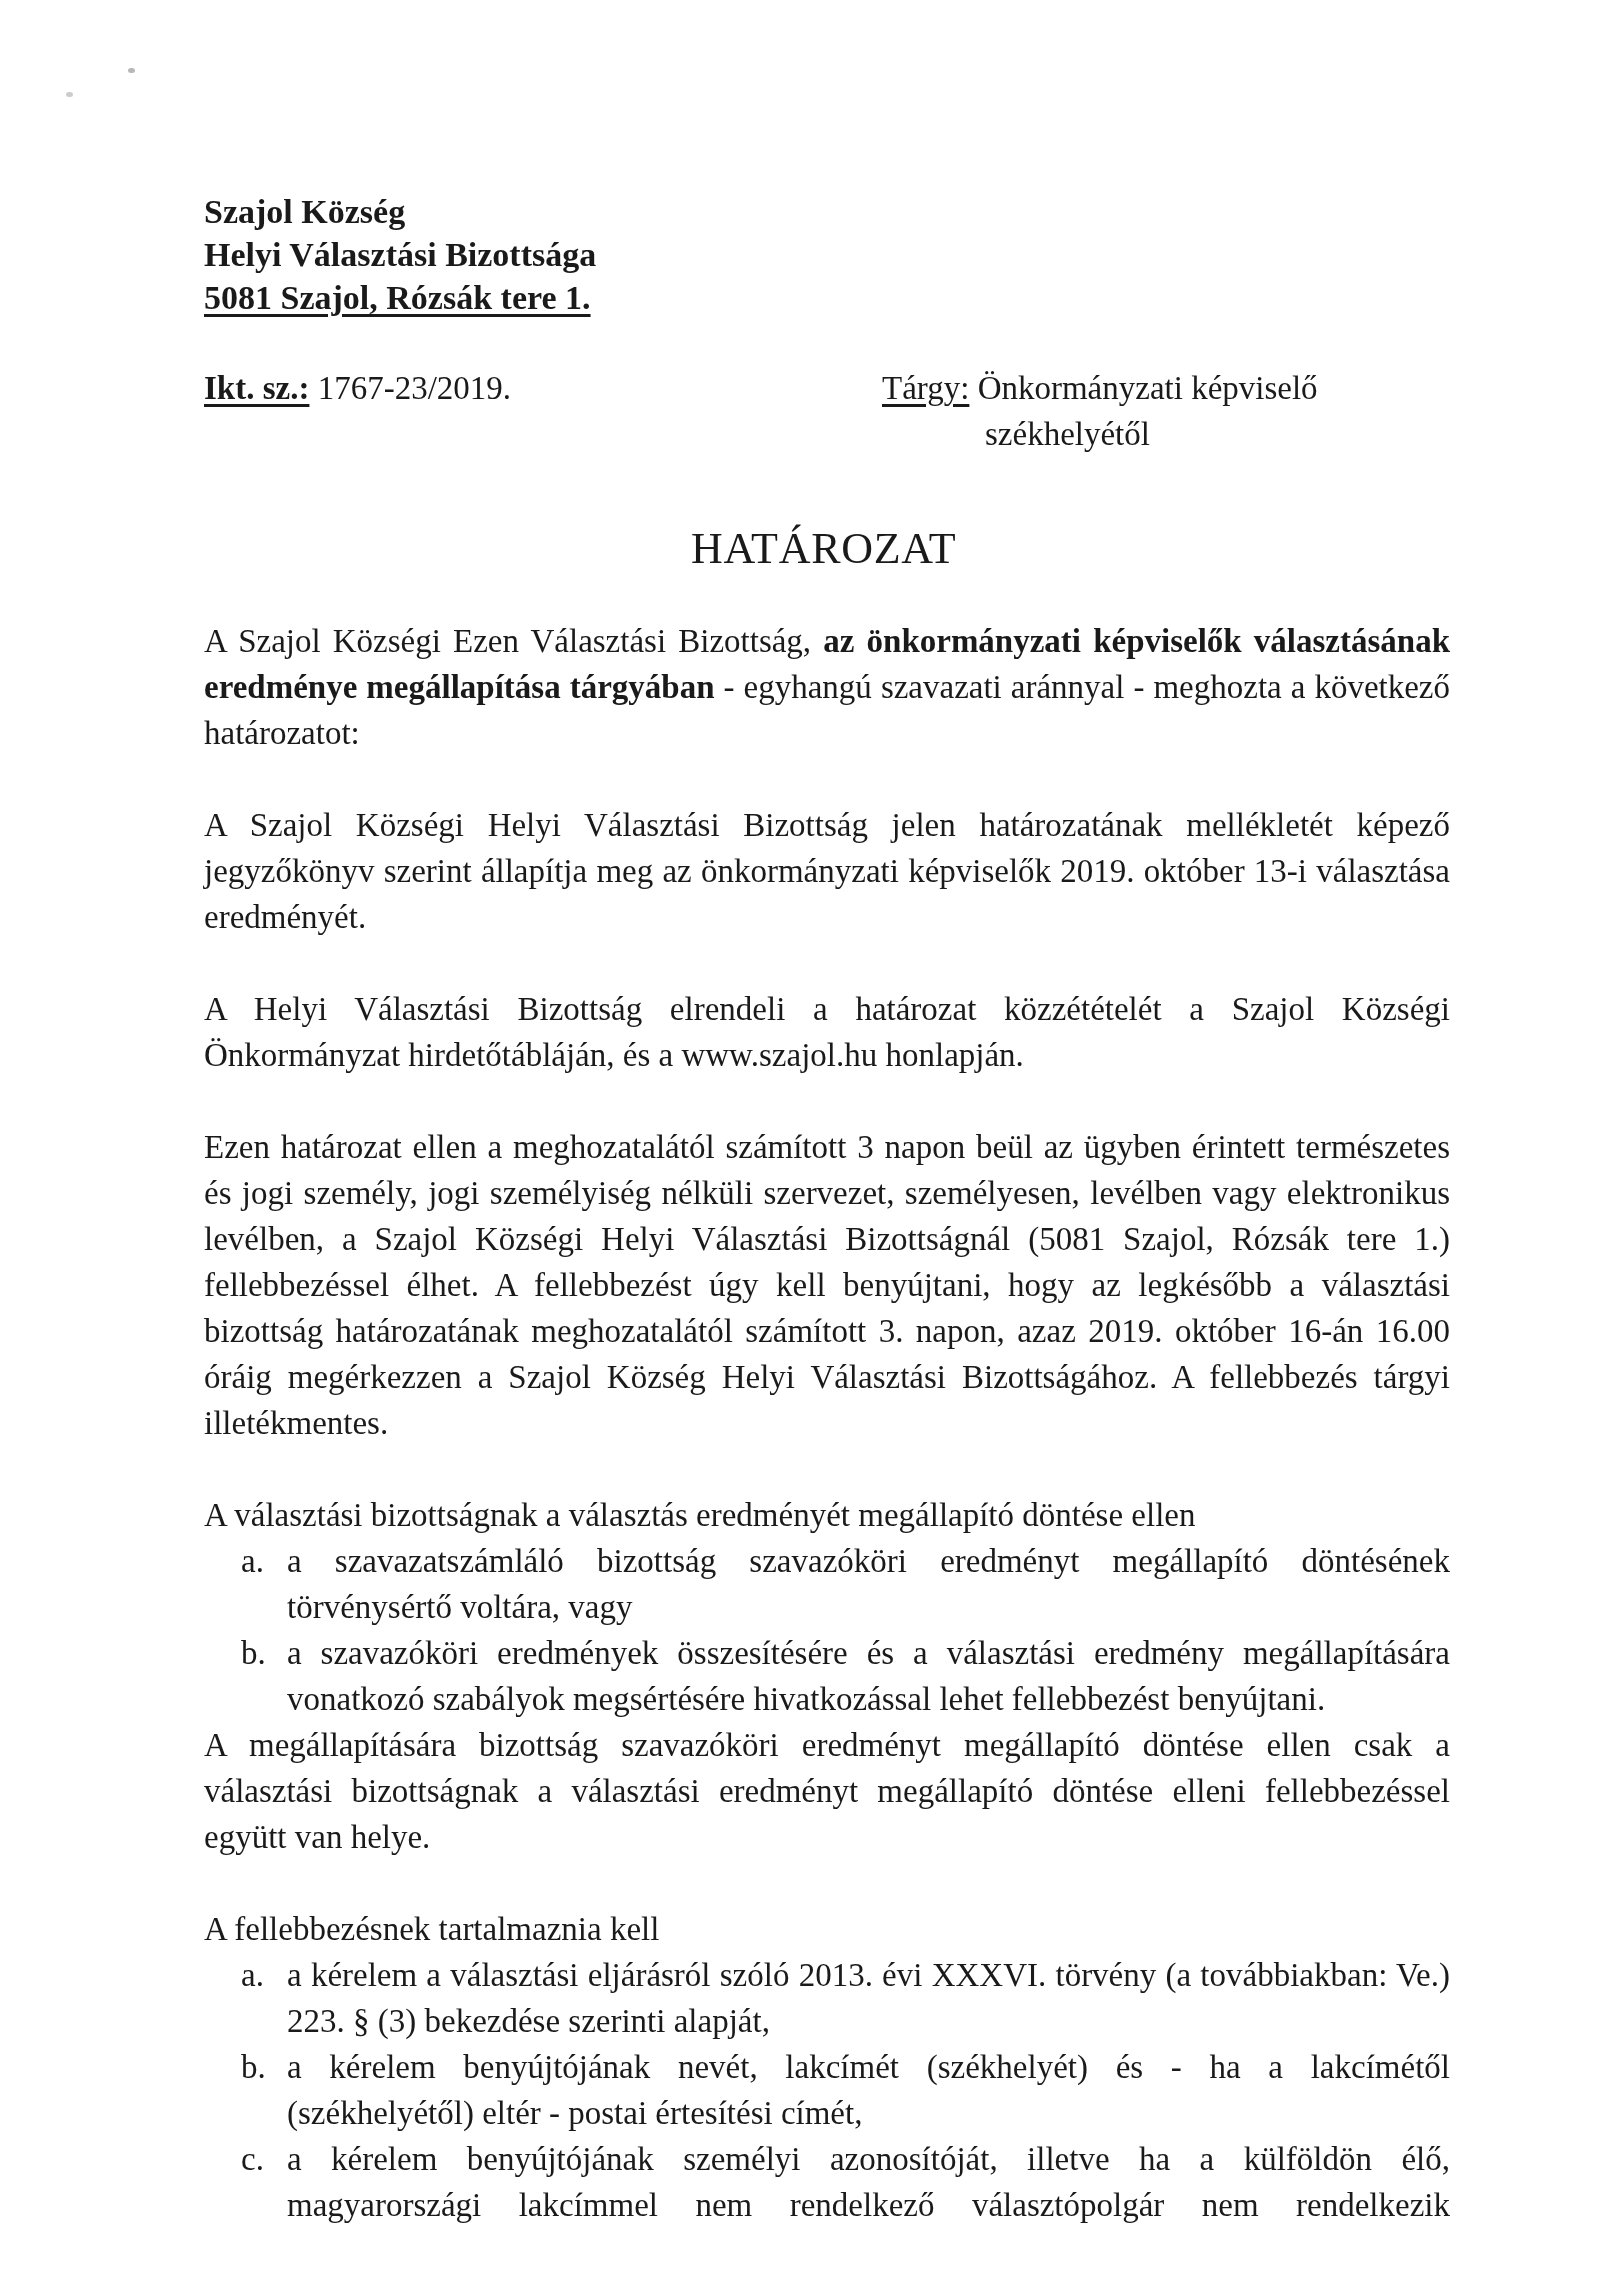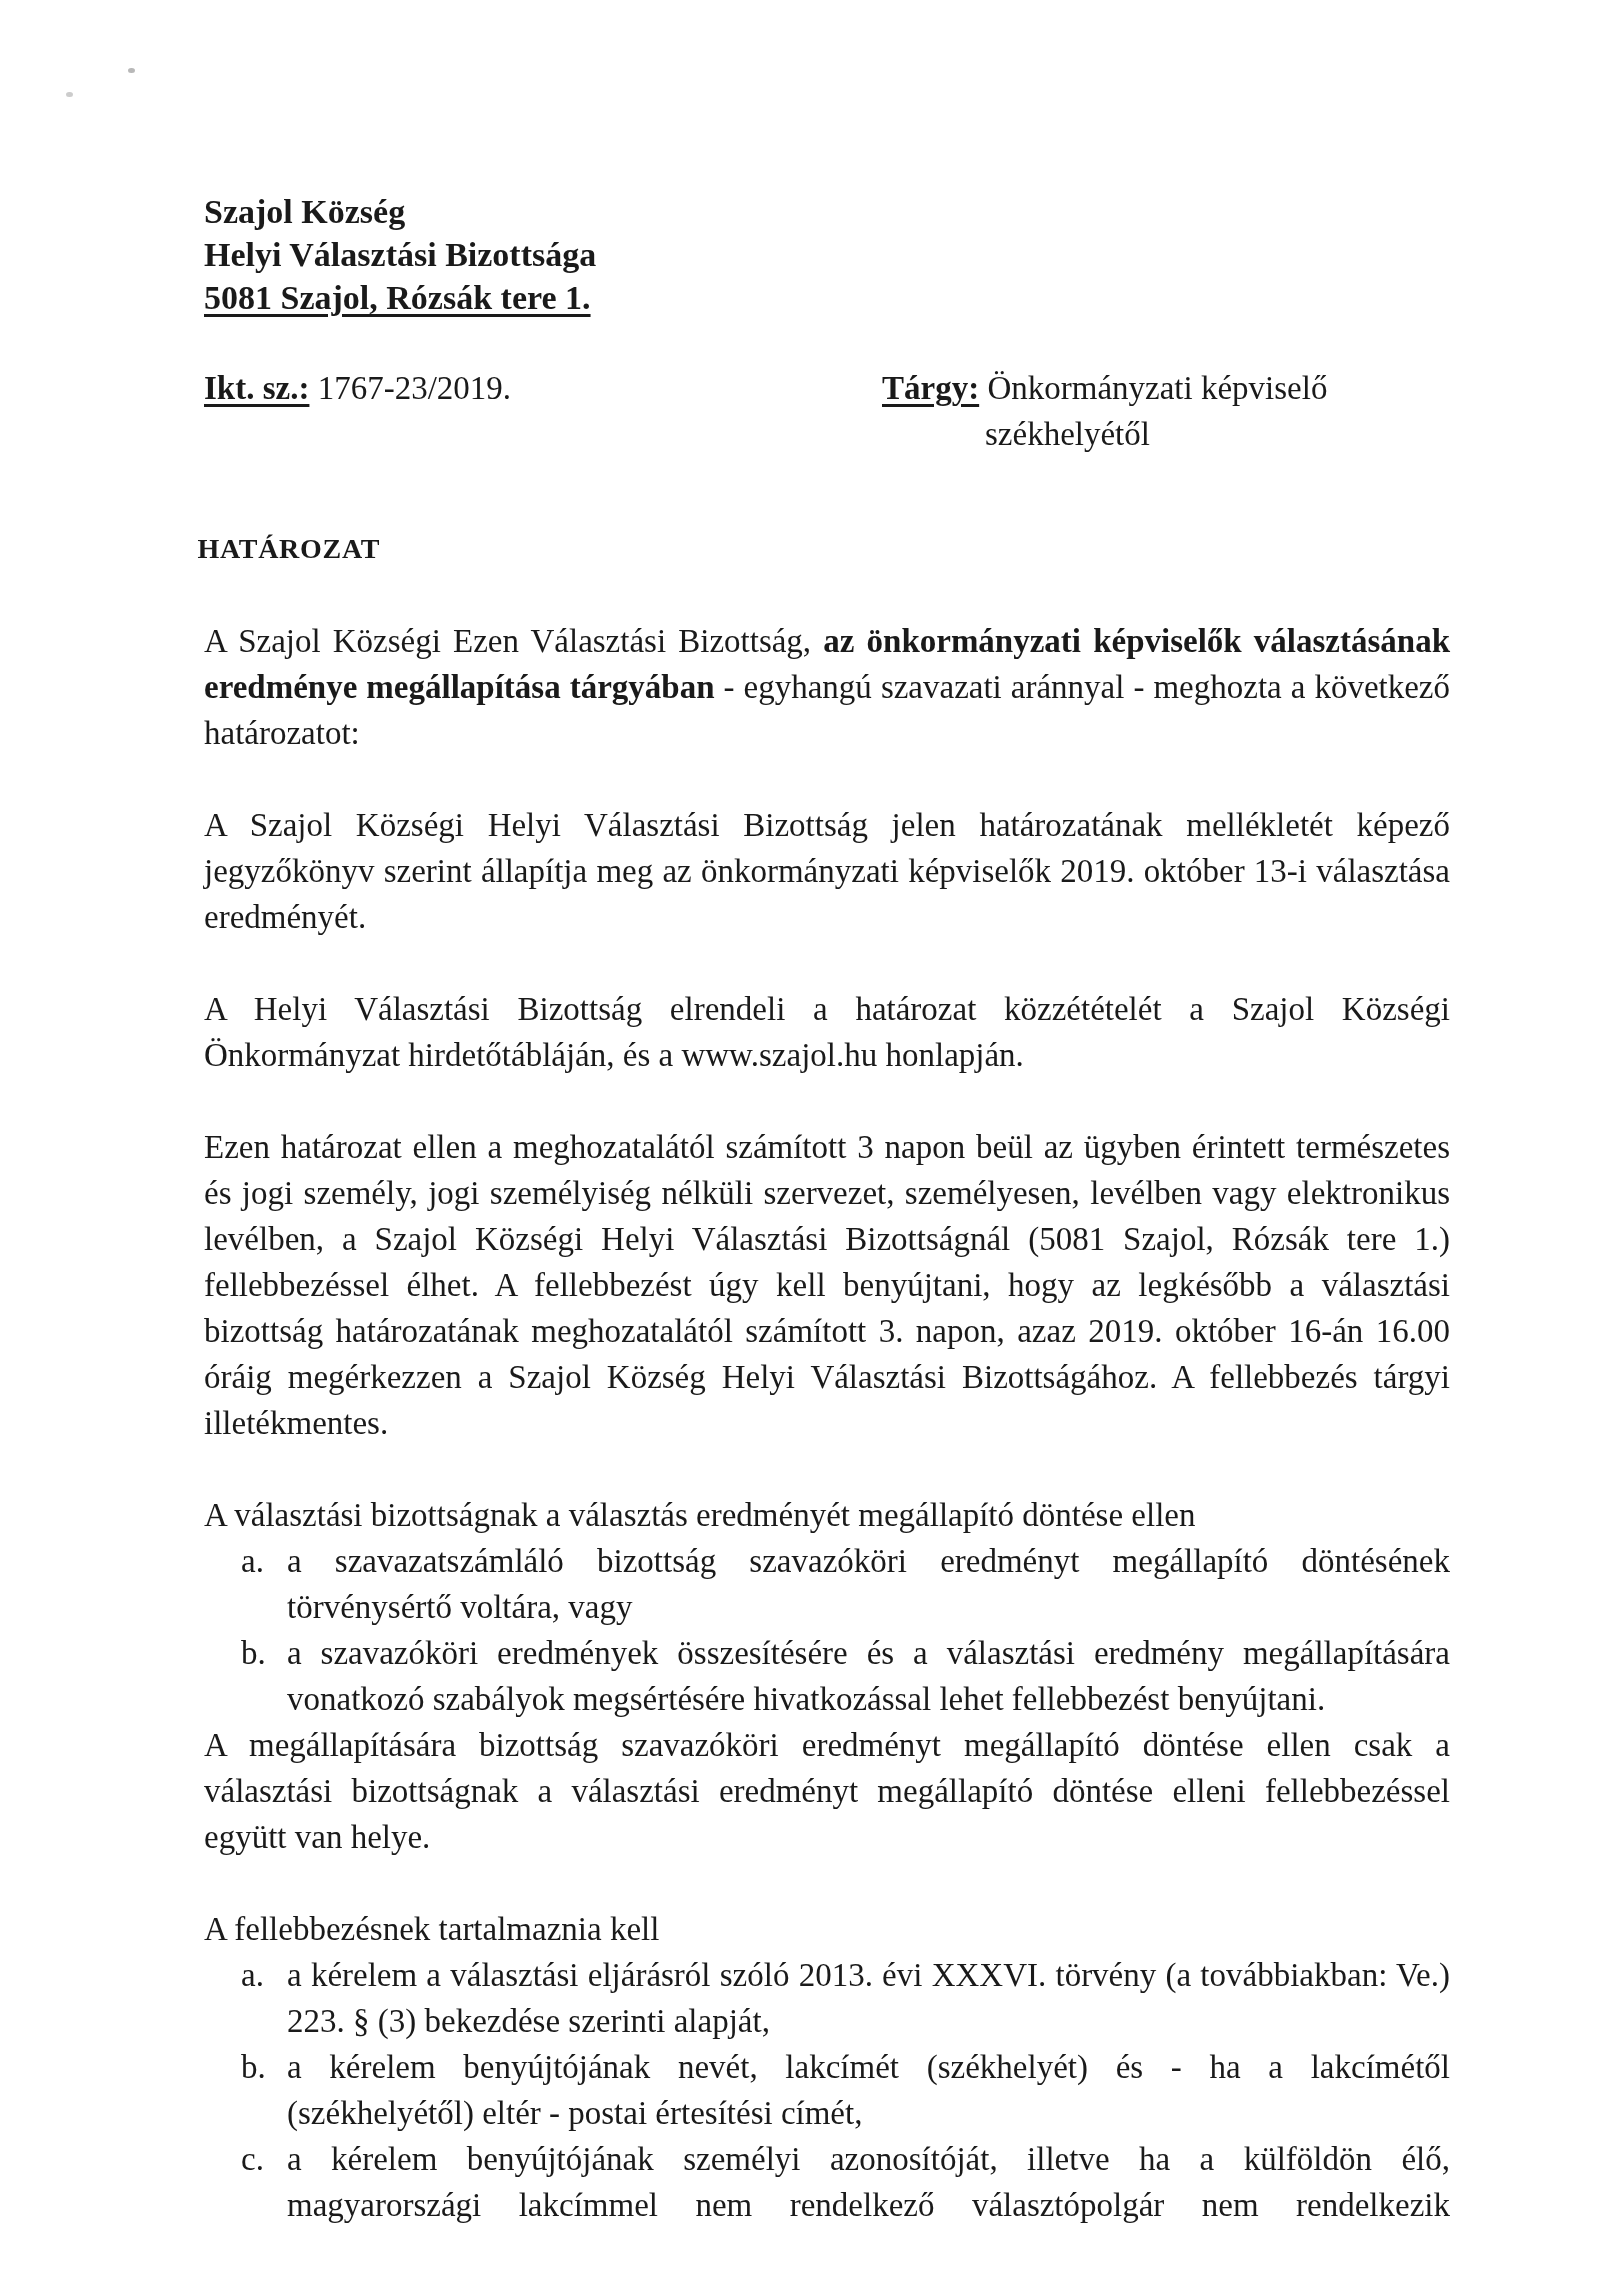--- a/index.html
+++ b/index.html
@@ -5,23 +5,23 @@
   html, body { margin: 0; padding: 0; background: #ffffff; }
   body { width: 1623px; height: 2295px; position: relative; overflow: hidden;
          font-family: "Liberation Serif", "DejaVu Serif", serif; color: #1a1a1a; }
   .speck { position: absolute; width: 6.5px; height: 5.2px; border-radius: 50%; background: #9a9a9a; opacity: .7; }
   .page { position: absolute; left: 204px; top: 190px; width: 1246px; font-size: 33px; line-height: 46px; }
   .head { font-weight: bold; line-height: 43px; font-size: 34px; }
   .u { text-decoration: underline; text-decoration-thickness: 2.6px; text-underline-offset: 5.2px; }
   .refrow { position: relative; height: 144px; margin-top: 46px; }
   .ikt { position: absolute; left: 0; top: 0; }
   .targy { position: absolute; left: 678px; top: 0; width: 562px; }
-  .targy-label { font-weight: bold; }
+  .targy-label { font-weight: normal; }
   .targy-cont { padding-left: 103px; }
-  .title { margin-top: 17px; margin-left: -6.5px; letter-spacing: 0.7px; font-size: 28px; font-weight: bold; }
+  .title { text-align: center; margin-top: 17px; margin-left: -6.5px; letter-spacing: 0.7px; font-size: 44px; }
   p { margin: 0; text-align: justify; }
   .gap { height: 46px; }
   ol.alpha { list-style: none; margin: 0; padding: 0; }
   ol.alpha li { display: flex; text-align: justify; }
   ol.alpha .mark { width: 83px; flex: none; text-align: left; padding-left: 37px; box-sizing: border-box; }
   ol.alpha .txt { flex: 1; text-align: justify; }
   b { font-weight: bold; }
 </style>
 </head>
 <body>

